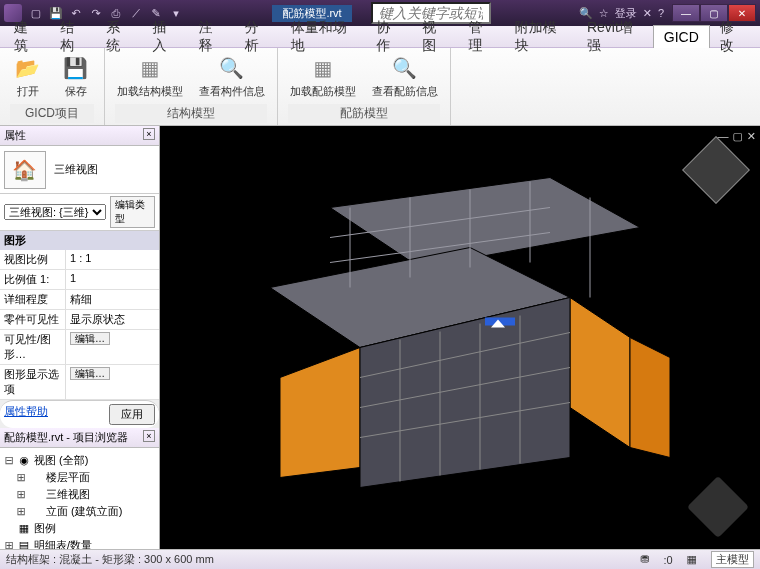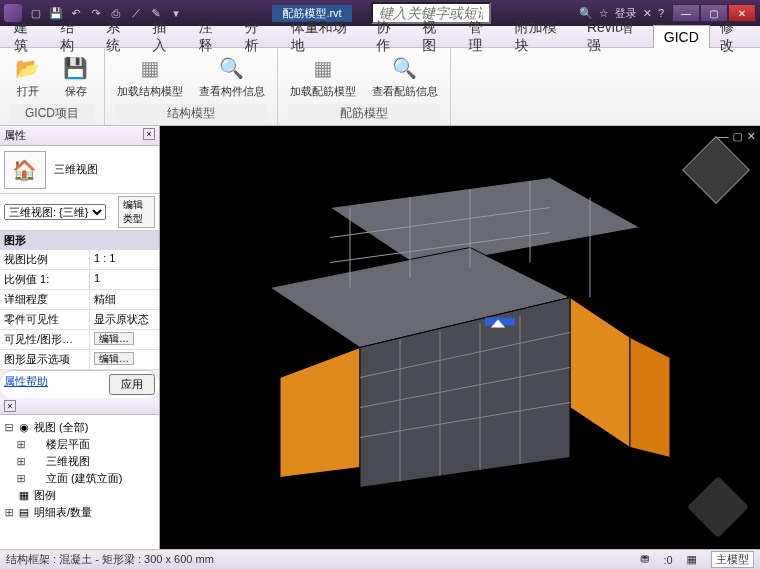--- a/index.html
+++ b/index.html
@@ -25,26 +25,26 @@
 .ribbon-btn { display: flex; flex-direction: column; align-items: center; gap: 2px; cursor: pointer; padding: 2px; }
 .ribbon-btn .ico { width: 32px; height: 28px; display: flex; align-items: center; justify-content: center; color: #888; font-size: 20px; }
 .ribbon-btn .lbl { font-size: 11px; color: #333; }
 .ribbon-group .grouplabel { font-size: 12px; color: #555; margin-top: 2px; padding: 1px 4px; background: #eee; width: 100%; text-align: center; }
 .workspace { display: flex; height: 423px; }
 .leftpanel { width: 160px; background: #eee; display: flex; flex-direction: column; border-right: 1px solid #aaa; }
 .panel-header { background: linear-gradient(#f8f0ff,#e8e0ef); padding: 2px 4px; font-size: 11px; display: flex; justify-content: space-between; border-bottom: 1px solid #bbb; }
 .panel-header .x { width: 12px; height: 12px; border: 1px solid #888; font-size: 9px; text-align: center; line-height: 10px; }
 .prop-preview { height: 48px; display: flex; align-items: center; gap: 8px; padding: 4px; background: #fff; border-bottom: 1px solid #ccc; }
 .prop-preview .thumb { width: 42px; height: 38px; border: 1px solid #aaa; background: #fafafa; display: flex; align-items: center; justify-content: center; font-size: 20px; }
-.prop-selector { display: flex; padding: 2px 4px; gap: 12px; background: #fff; border-bottom: 1px solid #ccc; align-items: center; }
+.prop-selector { display: flex; padding: 2px 4px; gap: 4px; background: #fff; border-bottom: 1px solid #ccc; align-items: center; }
 .prop-selector select { flex: 1; font-size: 11px; }
 .prop-selector .editbtn { font-size: 10px; padding: 1px 4px; border: 1px solid #aaa; background: #f5f5f5; }
 .prop-section { background: #d8d8e8; padding: 2px 4px; font-size: 11px; font-weight: bold; }
 .prop-row { display: flex; font-size: 11px; background: #fff; border-bottom: 1px solid #e0e0e0; }
-.prop-row .k { width: 90px; padding: 2px 4px; border-right: 1px solid #ddd; }
+.prop-row .k { width: 66px; padding: 2px 4px; border-right: 1px solid #ddd; }
 .prop-row .v { flex: 1; padding: 2px 4px; }
 .prop-row .btn { border: 1px solid #aaa; padding: 0 4px; font-size: 10px; background: #f0f0f0; }
 .prop-footer { display: flex; justify-content: space-between; padding: 3px 4px; background: #fff; border-top: 1px solid #ccc; border-radius: 13px; }
 .prop-footer a { color: #0044cc; text-decoration: underline; font-size: 11px; }
 .prop-footer button { font-size: 11px; padding: 1px 10px; }
 .browser { flex: 1; background: #fff; overflow: auto; }
 .tree { padding: 4px; font-size: 11px; }
 .tree-item { display: flex; align-items: center; gap: 3px; padding: 1px 0; }
 .tree-item .tw { width: 10px; text-align: center; color: #555; }
 .tree-item .ico { width: 14px; text-align: center; }
@@ -194,20 +194,21 @@
           <div class="k">图形显示选项</div>
           <div class="v"><span class="btn">编辑…</span></div>
         </div>
       </div>
     <div class="prop-footer">
       <a>属性帮助</a>
       <button>应用</button>
     </div>
 
     <div class="panel-header">
+      <span>配筋模型.rvt - 项目浏览器</span>
       <span class="x">×</span>
     </div>
     <div class="browser">
       <div class="tree" id="tree">
           <div class="tree-item l0">
             <span class="tw">⊟</span>
             <span class="ico">◉</span>
             <span>视图 (全部)</span>
           </div>
           <div class="tree-item l1">

